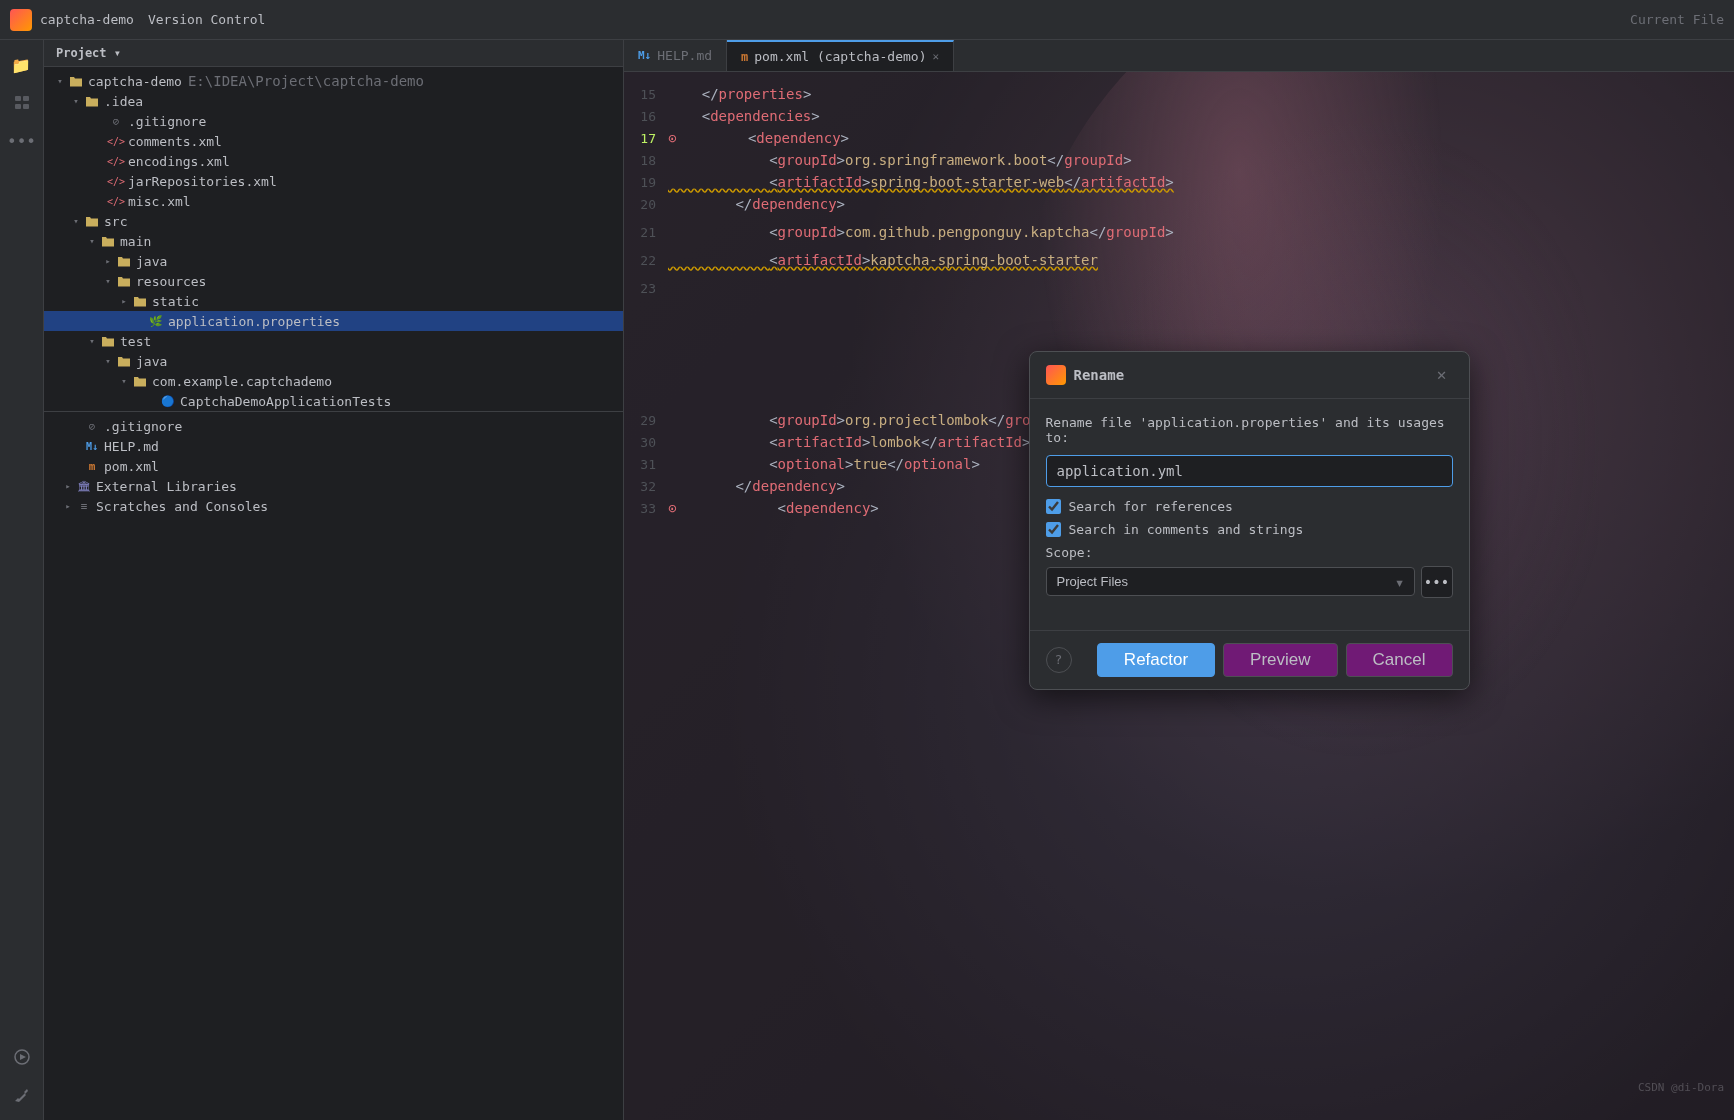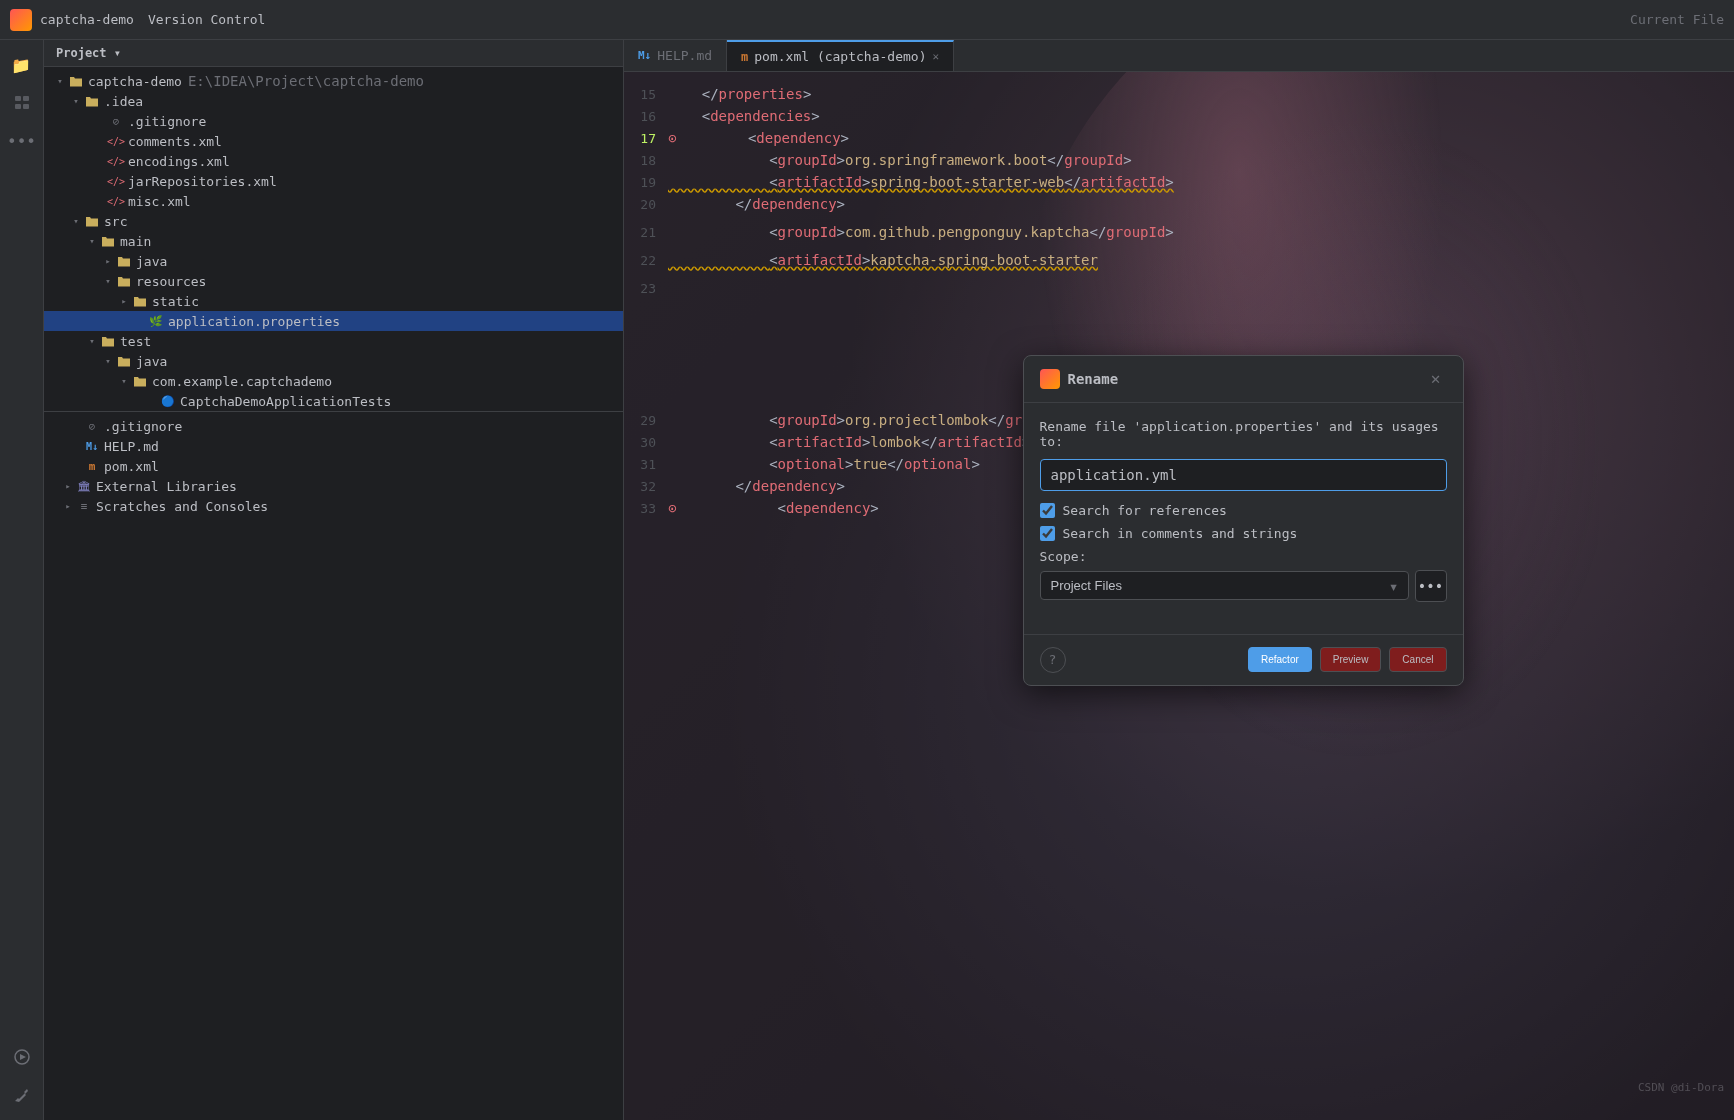--- a/index.html
+++ b/index.html
@@ -266,21 +266,21 @@
     }
     .dialog {
       background: #2b2d30;
       border: 1px solid #4d4f53;
       border-radius: 8px;
       width: 441px;
       padding: 0;
       box-shadow: 0 8px 32px rgba(0,0,0,0.6);
       position: relative;
       top: -60px;
-      left: 64px;
+      left: 70px;
     }
     .dialog-title-bar {
       display: flex;
       align-items: center;
       padding: 12px 16px;
       border-bottom: 1px solid #3d3f43;
       gap: 8px;
     }
     .dialog-title-icon {
       width: 20px;
@@ -408,33 +408,33 @@
       border-radius: 50%;
       display: flex;
       align-items: center;
       justify-content: center;
       cursor: pointer;
       color: #6c6e75;
       font-size: 13px;
       margin-right: auto;
     }
     .btn {
-      padding: 6px 12px;
+      padding: 6px 26px;
       border-radius: 4px;
-      font-size: 10px;
+      font-size: 17px;
       cursor: pointer;
       border: 1px solid transparent;
     }
     .btn-primary {
       background: #4e9de8;
       color: #fff;
       border-color: #4e9de8;
     }
     .btn-secondary {
-      background: #7f1d1d;
+      background: #701a75;
       color: #bcbec4;
       border-color: #4d4f53;
     }
     .watermark {
       position: absolute;
       bottom: 26px;
       right: 10px;
       font-size: 11px;
       color: rgba(188,190,196,0.3);
       z-index: 5;

